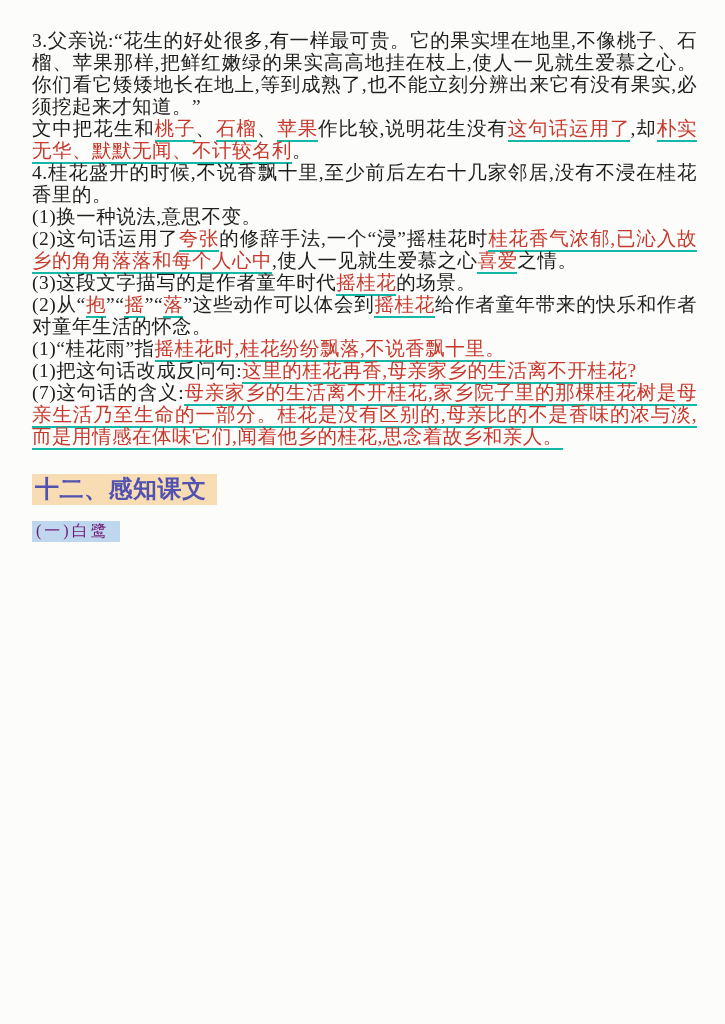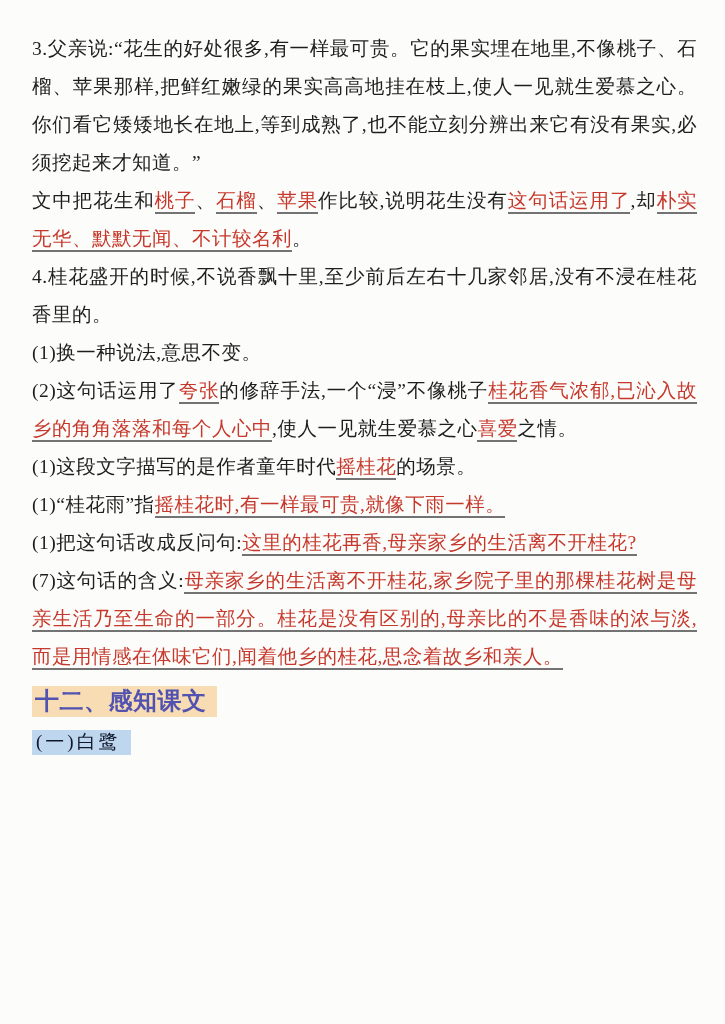--- a/index.html
+++ b/index.html
@@ -6,51 +6,52 @@
   body{
     width:725px;height:1024px;background:#fcfcfa;overflow:hidden;
     font-family:"Liberation Serif","DejaVu Serif",serif;
   }
   .doc{
     box-sizing:border-box;width:725px;height:1024px;
     padding:30px 28px 0 32px;display:flex;flex-direction:column;
   }
   .content{flex:1 1 auto;}
   .para{
-    margin:0;font-size:19.5px;line-height:38px;color:#1e1e1e;
+    margin:0;font-size:19.5px;line-height:22px;color:#1e1e1e;
     text-align:justify;letter-spacing:0.5px;
   }
   .s-k{color:#1e1e1e;}
   .s-ru{
     color:#c6382c;
-    border-bottom:2px solid #737373;
+    border-bottom:2px solid #14b8a6;
     padding-bottom:1px;
   }
-  .para.heading-main{margin-top:4px;line-height:42px;}
+  .para.heading-main{margin-top:20px;line-height:42px;}
   .para.heading-main .hl{
     background:#f7dcb4;color:#5252b0;font-weight:bold;
     font-size:24px;padding:2px 10px 3px 3px;
   }
   .para.heading-sub{line-height:36px;}
   .para.heading-sub .hl{
-    background:#bfd7ee;color:#0f172a;
-    font-size:19px;padding:1px 10px 3px 4px;letter-spacing:3px;
+    background:#bfd7ee;color:#701a75;
+    font-size:16px;padding:1px 10px 3px 4px;letter-spacing:3px;
   }
 </style>
 </head>
 <body>
 
 <div class="doc">
   <div class="content">
       <p class="para body"><span class="s-k">3.父亲说:“花生的好处很多,有一样最可贵。它的果实埋在地里,不像桃子、石榴、苹果那样,把鲜红嫩绿的果实高高地挂在枝上,使人一见就生爱慕之心。你们看它矮矮地长在地上,等到成熟了,也不能立刻分辨出来它有没有果实,必须挖起来才知道。”</span></p>
       <p class="para body"><span class="s-k">文中把花生和</span><span class="s-ru">桃子</span><span class="s-k">、</span><span class="s-ru">石榴</span><span class="s-k">、</span><span class="s-ru">苹果</span><span class="s-k">作比较,说明花生没有</span><span class="s-ru">这句话运用了</span><span class="s-k">,却</span><span class="s-ru">朴实无华、默默无闻、不计较名利</span><span class="s-k">。</span></p>
       <p class="para body"><span class="s-k">4.桂花盛开的时候,不说香飘十里,至少前后左右十几家邻居,没有不浸在桂花香里的。</span></p>
       <p class="para body"><span class="s-k">(1)换一种说法,意思不变。</span></p>
-      <p class="para body"><span class="s-k">(2)这句话运用了</span><span class="s-ru">夸张</span><span class="s-k">的修辞手法,一个“浸”不像桃子</span><span class="s-ru">桂花香气浓郁,已沁入故乡的角角落落和每个人心中</span><span class="s-k">,使人一见就生爱慕之心</span><span class="s-ru">喜爱</span><span class="s-k">之情。</span></p>
-      <p class="para body"><span class="s-k">(1)这段文字描写的是作者童年时代</span><span class="s-ru">摇桂花</span><span class="s-k">的场景。</span></p>
-      <p class="para body"><span class="s-k">(1)“桂花雨”指</span><span class="s-ru">摇桂花时,有一样最可贵,就像下雨一样。</span></p>
+      <p class="para body"><span class="s-k">(2)这句话运用了</span><span class="s-ru">夸张</span><span class="s-k">的修辞手法,一个“浸”摇桂花时</span><span class="s-ru">桂花香气浓郁,已沁入故乡的角角落落和每个人心中</span><span class="s-k">,使人一见就生爱慕之心</span><span class="s-ru">喜爱</span><span class="s-k">之情。</span></p>
+      <p class="para body"><span class="s-k">(3)这段文字描写的是作者童年时代</span><span class="s-ru">摇桂花</span><span class="s-k">的场景。</span></p>
+      <p class="para body"><span class="s-k">(2)从“</span><span class="s-ru">抱</span><span class="s-k">”“</span><span class="s-ru">摇</span><span class="s-k">”“</span><span class="s-ru">落</span><span class="s-k">”这些动作可以体会到</span><span class="s-ru">摇桂花</span><span class="s-k">给作者童年带来的快乐和作者对童年生活的怀念。</span></p>
+      <p class="para body"><span class="s-k">(1)“桂花雨”指</span><span class="s-ru">摇桂花时,桂花纷纷飘落,不说香飘十里。</span></p>
       <p class="para body"><span class="s-k">(1)把这句话改成反问句:</span><span class="s-ru">这里的桂花再香,母亲家乡的生活离不开桂花?</span></p>
       <p class="para body"><span class="s-k">(7)这句话的含义:</span><span class="s-ru">母亲家乡的生活离不开桂花,家乡院子里的那棵桂花树是母亲生活乃至生命的一部分。桂花是没有区别的,母亲比的不是香味的浓与淡,而是用情感在体味它们,闻着他乡的桂花,思念着故乡和亲人。</span></p>
       <p class="para heading-main"><span class="hl">十二、感知课文</span></p>
       <p class="para heading-sub"><span class="hl">(一)白鹭</span></p>
     </div>
 
 </div>
 
 </body></html>

